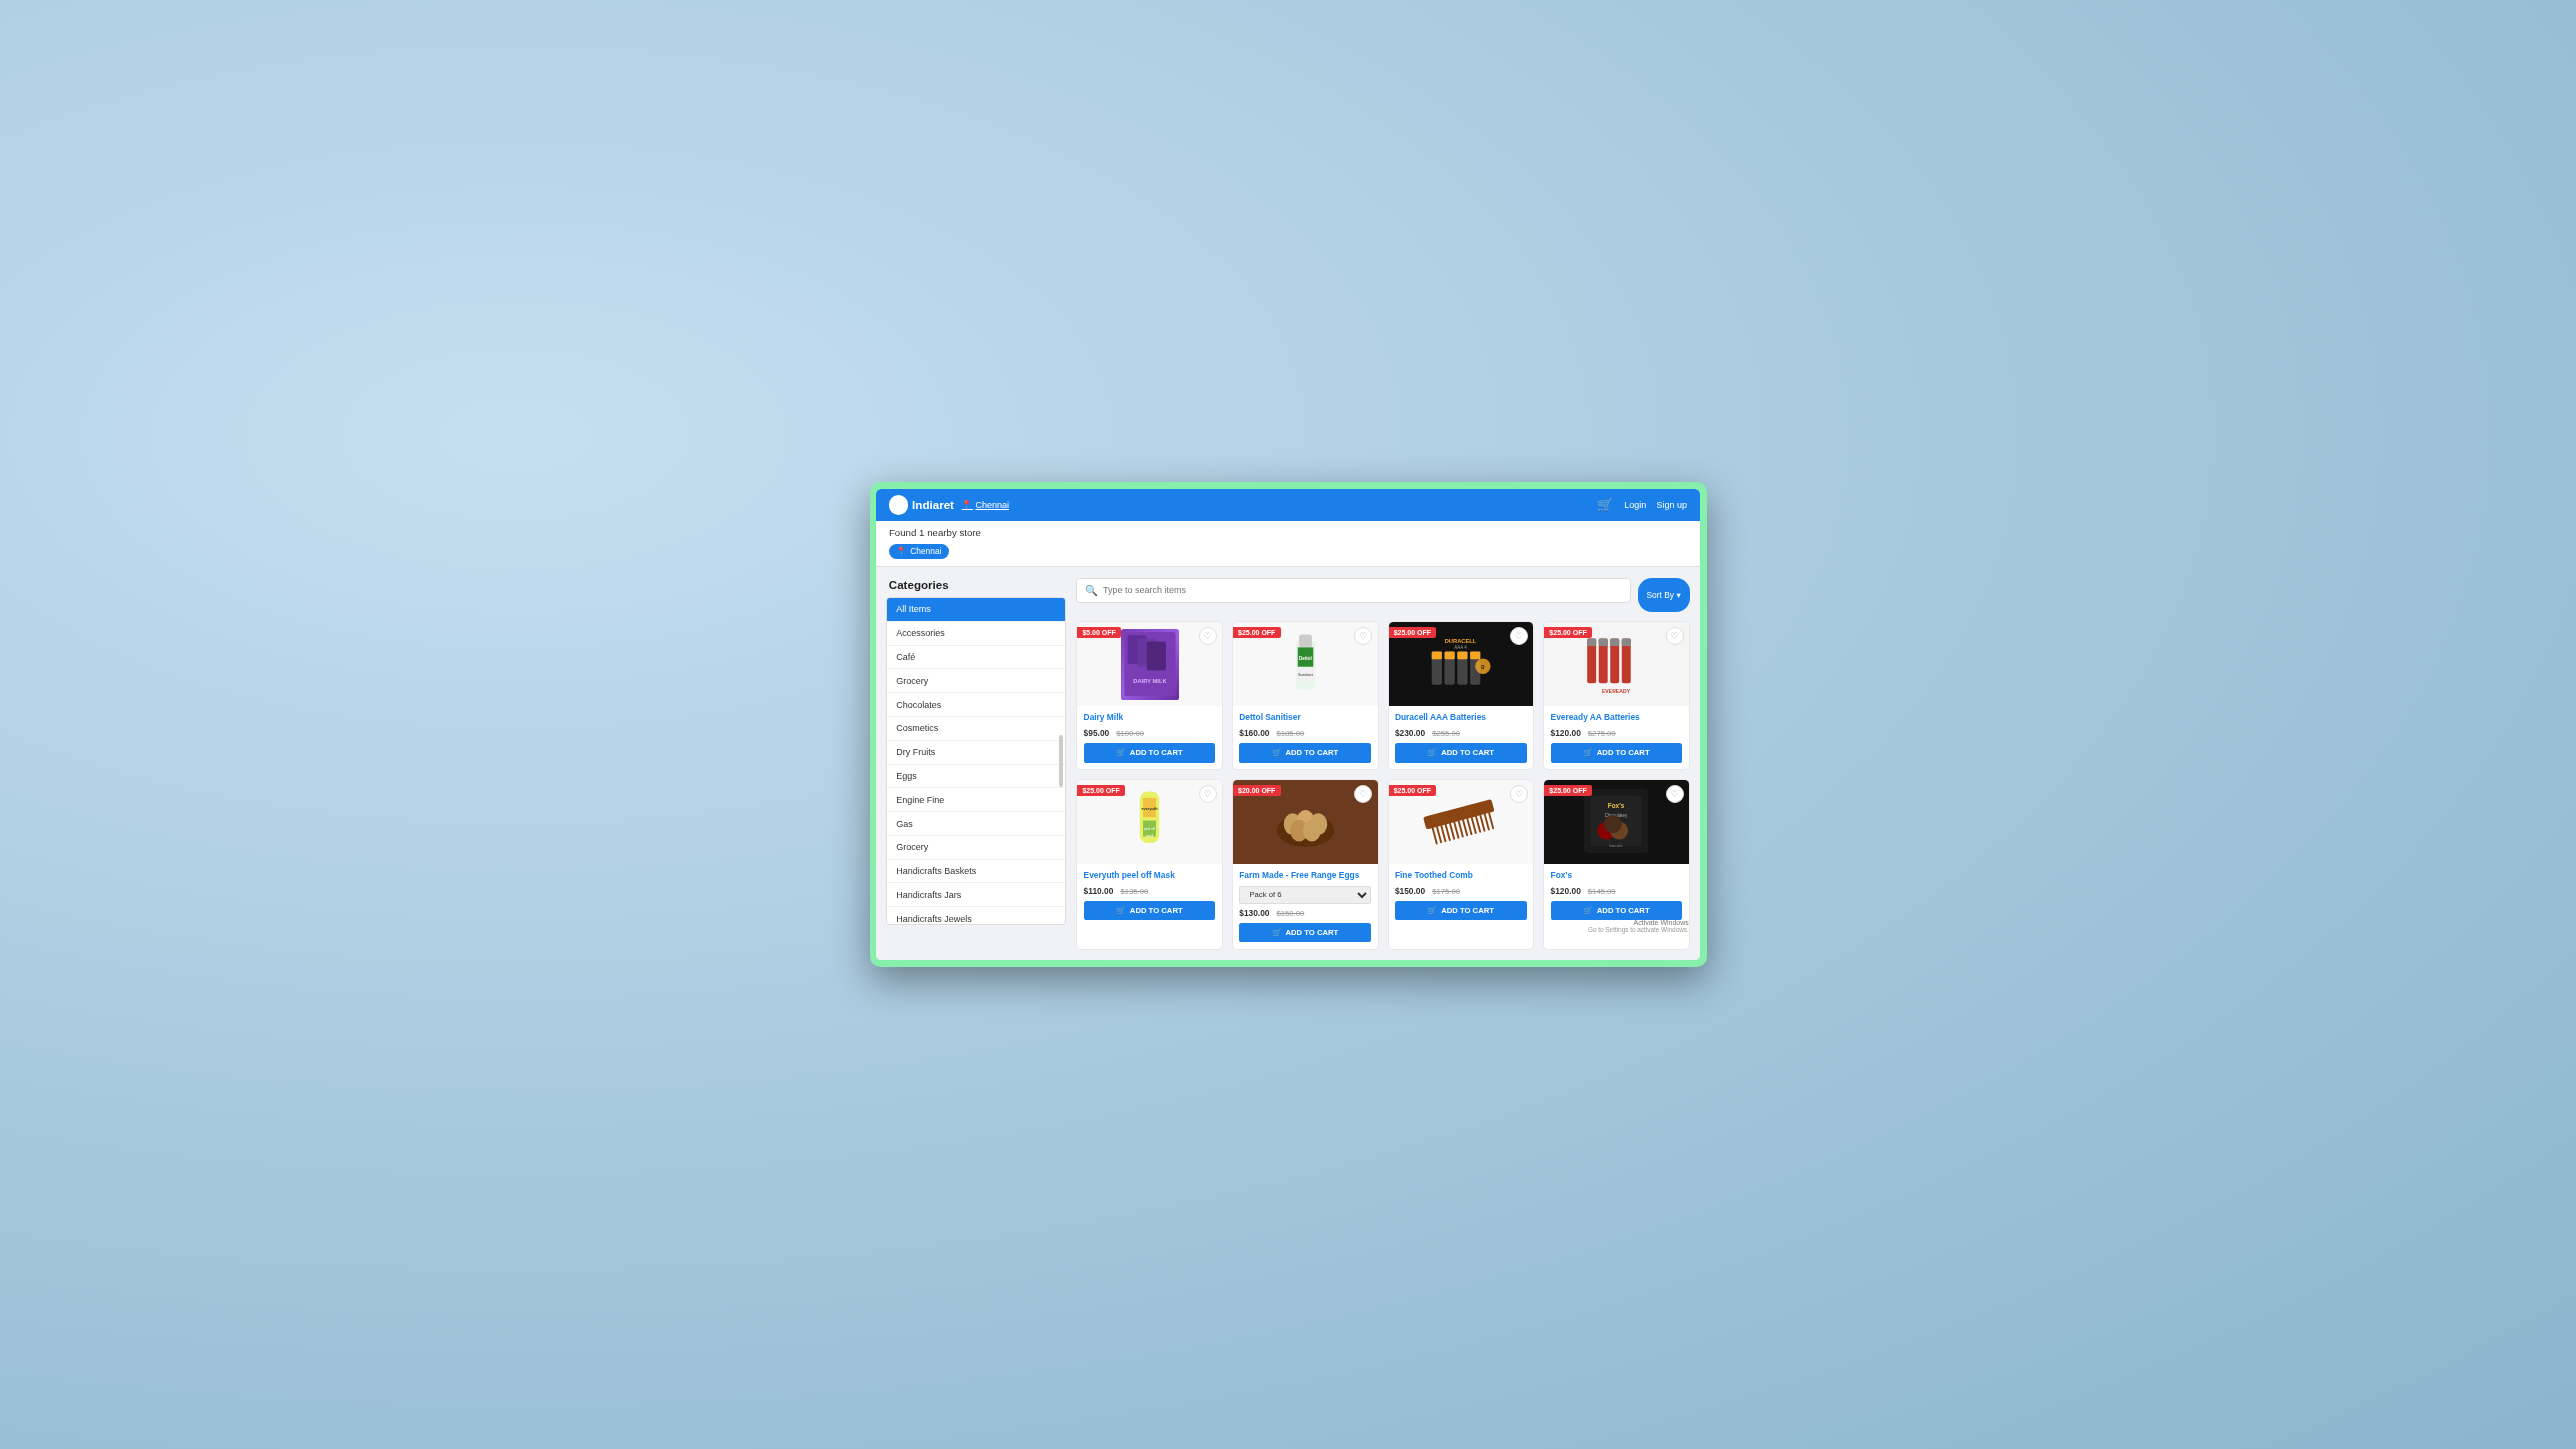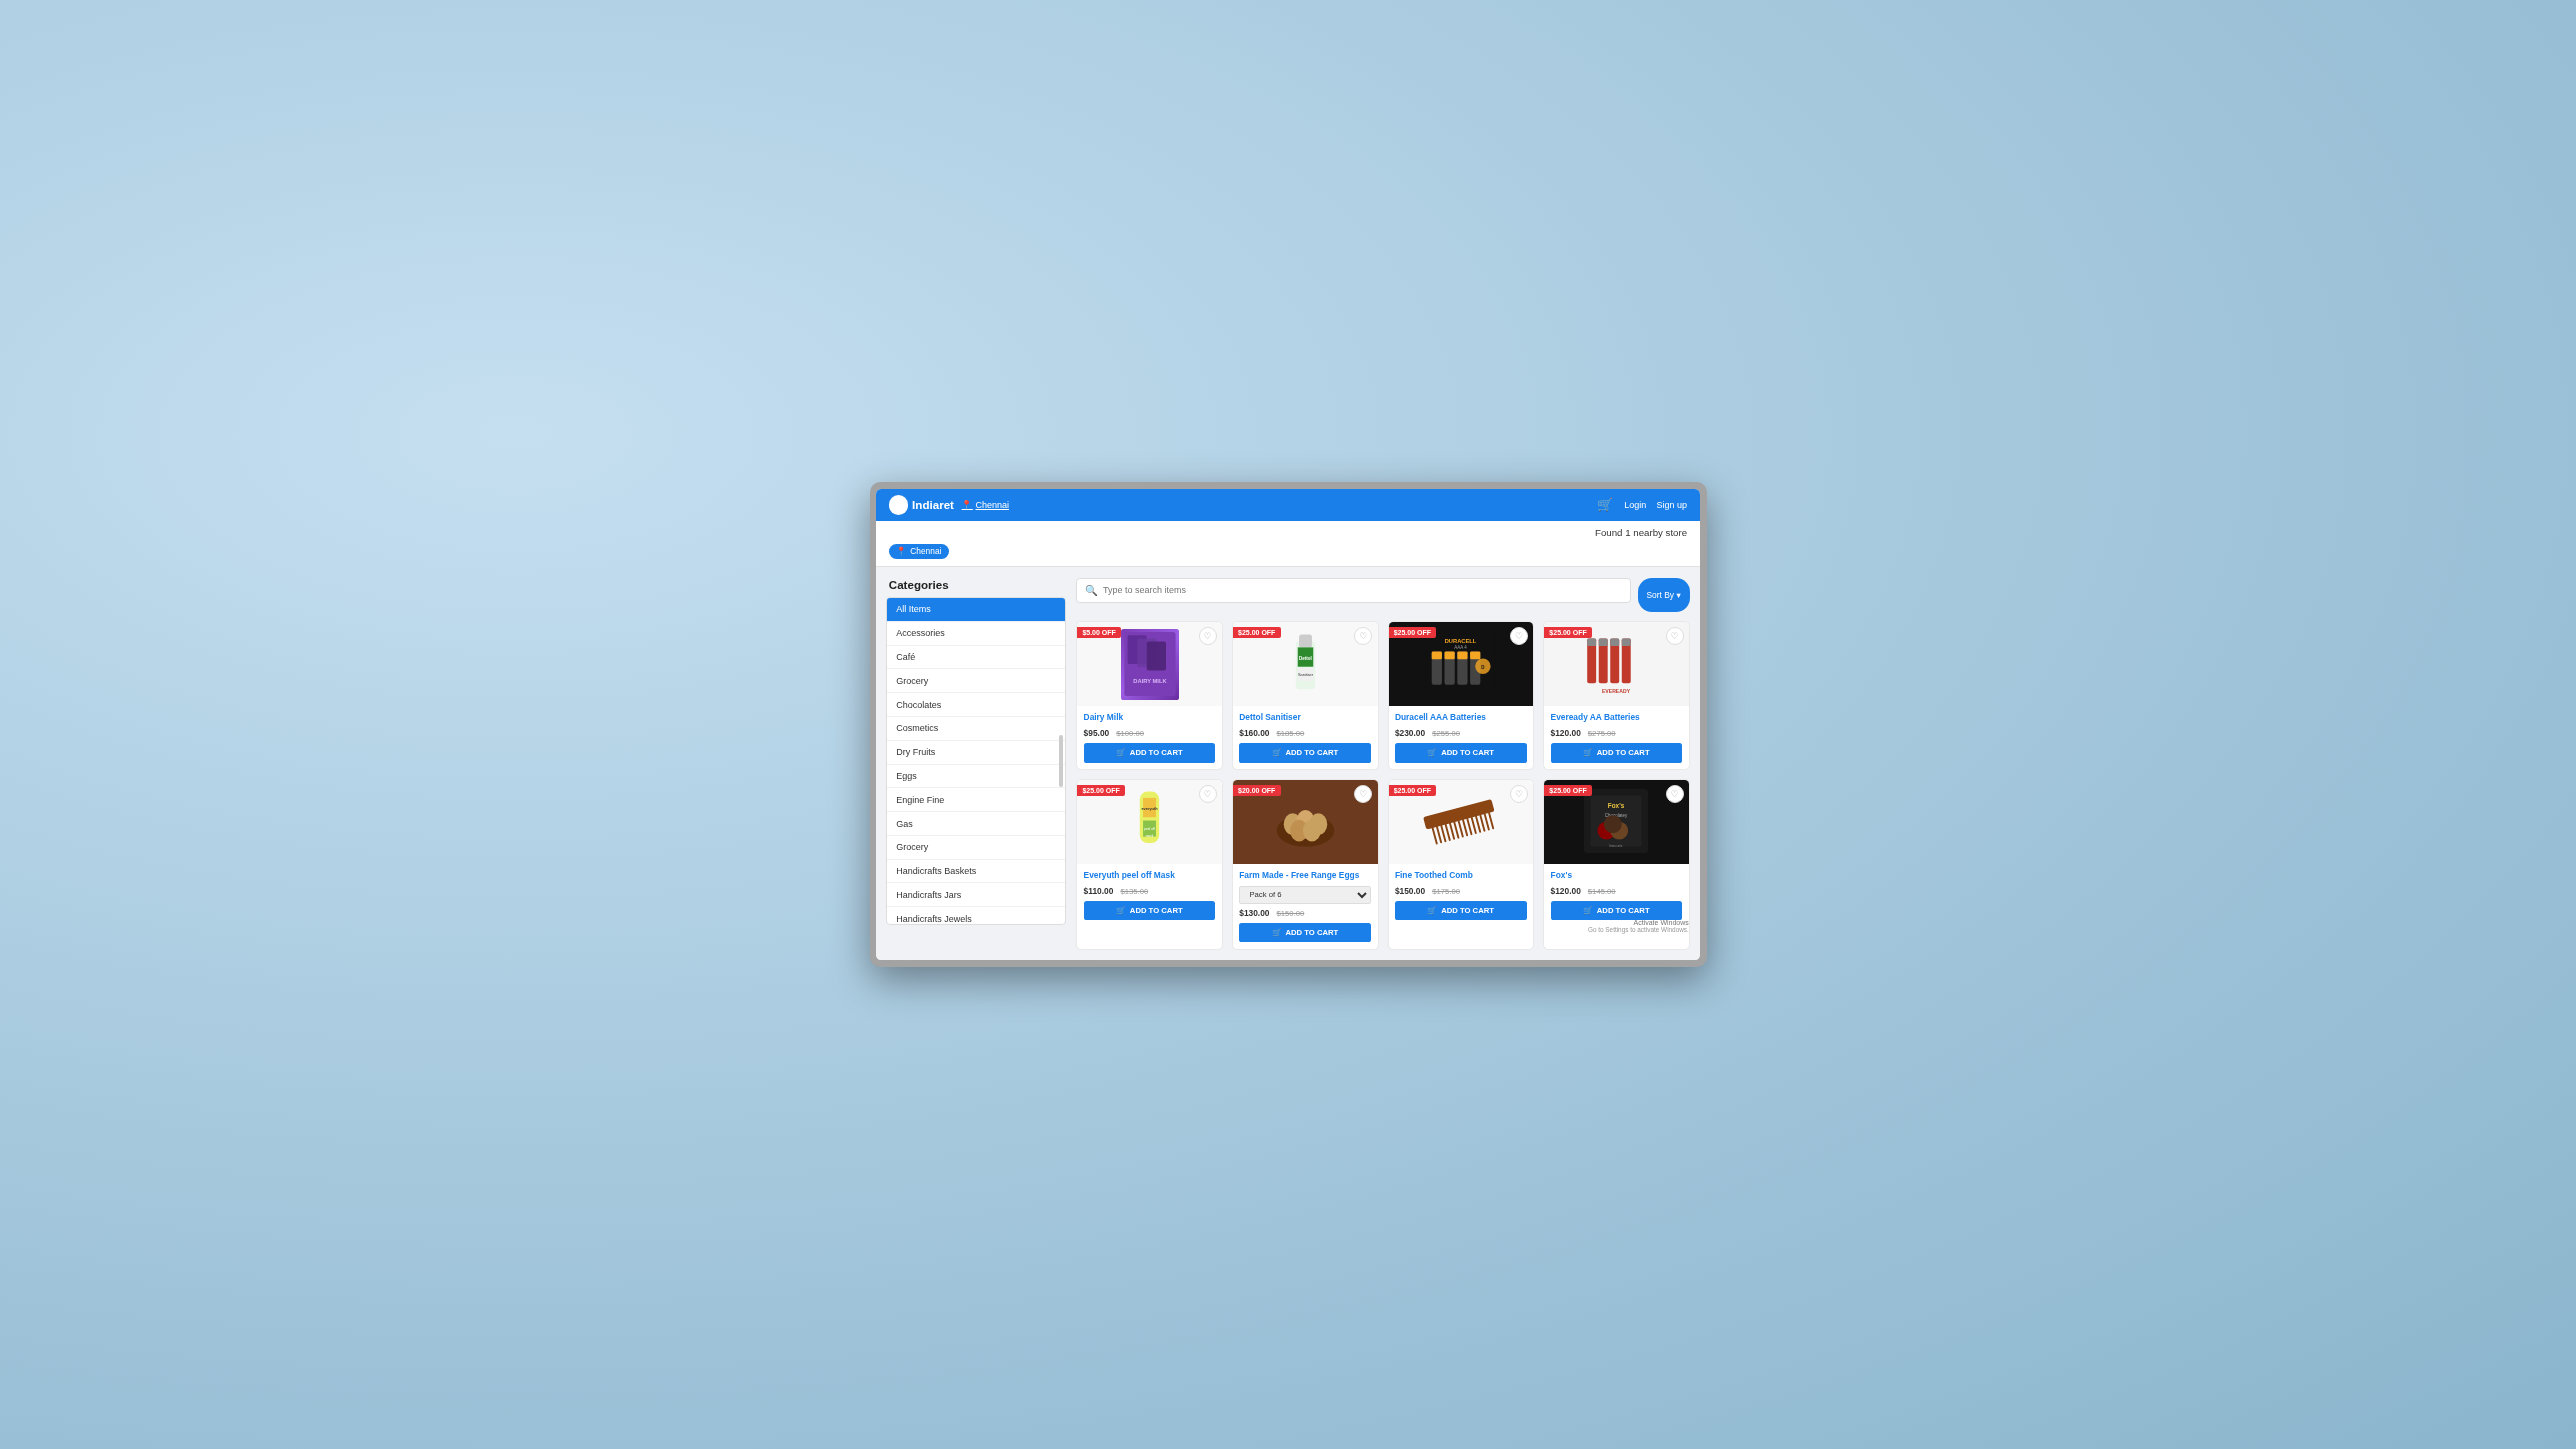--- a/index.html
+++ b/index.html
@@ -6,21 +6,21 @@
     body {
       background: #b8d4e8;
       background-image: radial-gradient(ellipse at 20% 30%, #c5dff0 0%, #a0c4da 60%, #8ab5cc 100%);
       min-height: 100vh;
       display: flex;
       align-items: center;
       justify-content: center;
       font-family: Arial, sans-serif;
     }
     .screen-frame {
-      background: #a3a3a3;
+      background: #86efac;
       border-radius: 10.3px;
       padding: 6.4px;
       width: 837px;
       box-shadow: 0 13px 39px rgba(0,0,0,0.4);
     }
     .screen-inner {
       background: #f0f2f5;
       border-radius: 5.2px;
       overflow: hidden;
     }
@@ -82,21 +82,20 @@
     
     .store-bar {
       background: white;
       padding: 6.4px 13px 7.7px;
       border-bottom: 0.6px solid #e0e0e0;
     }
     .store-title {
       font-size: 9.7px;
       color: #333;
       margin-bottom: 5.2px;
-      text-align: right;
     }
     .store-badge {
       background: #1a7fe8;
       color: white;
       padding: 2.6px 7.7px;
       border-radius: 9px;
       font-size: 8.4px;
       display: inline-flex;
       align-items: center;
       gap: 3.2px;

